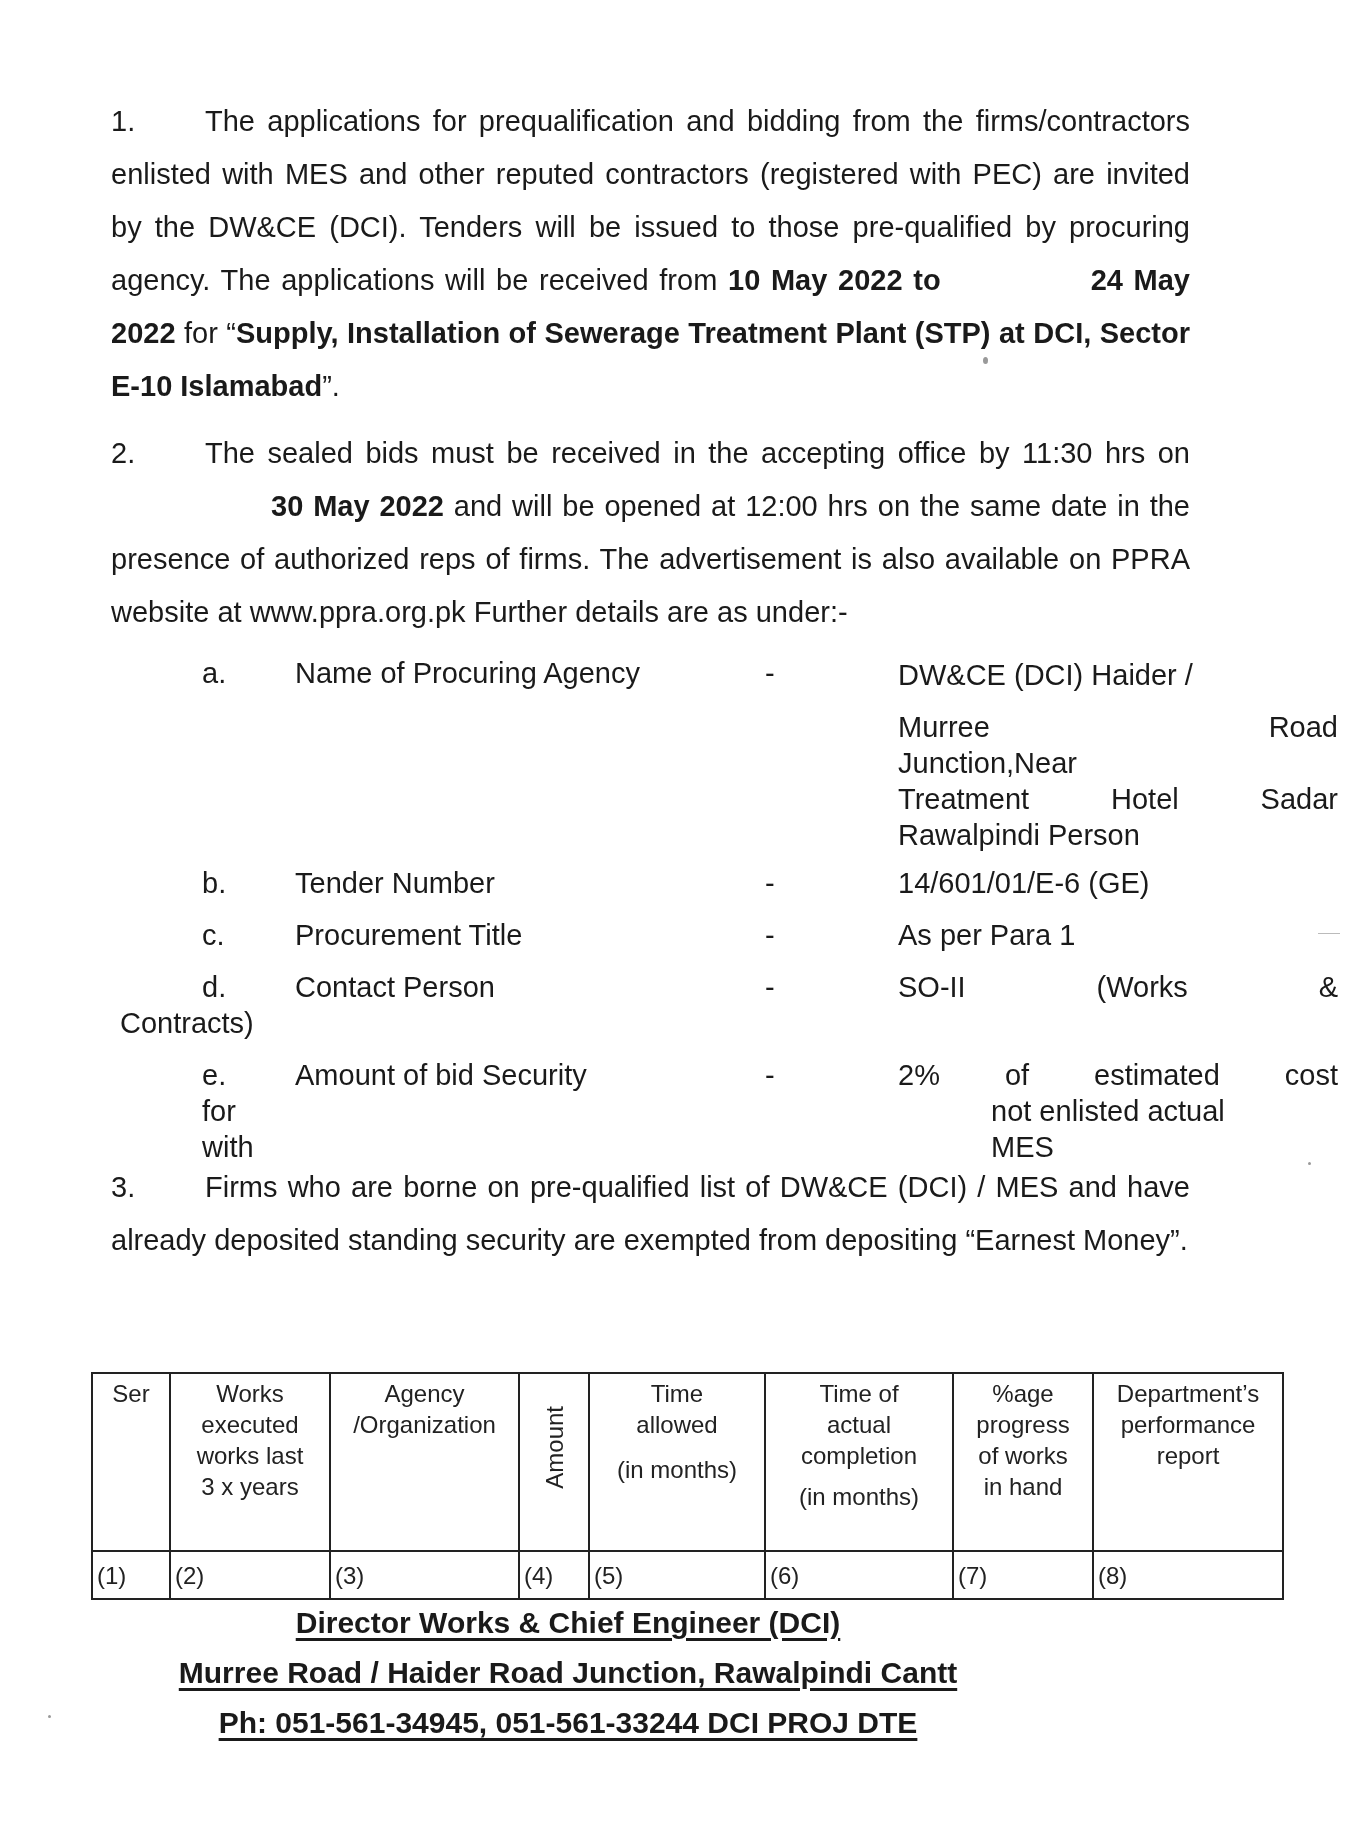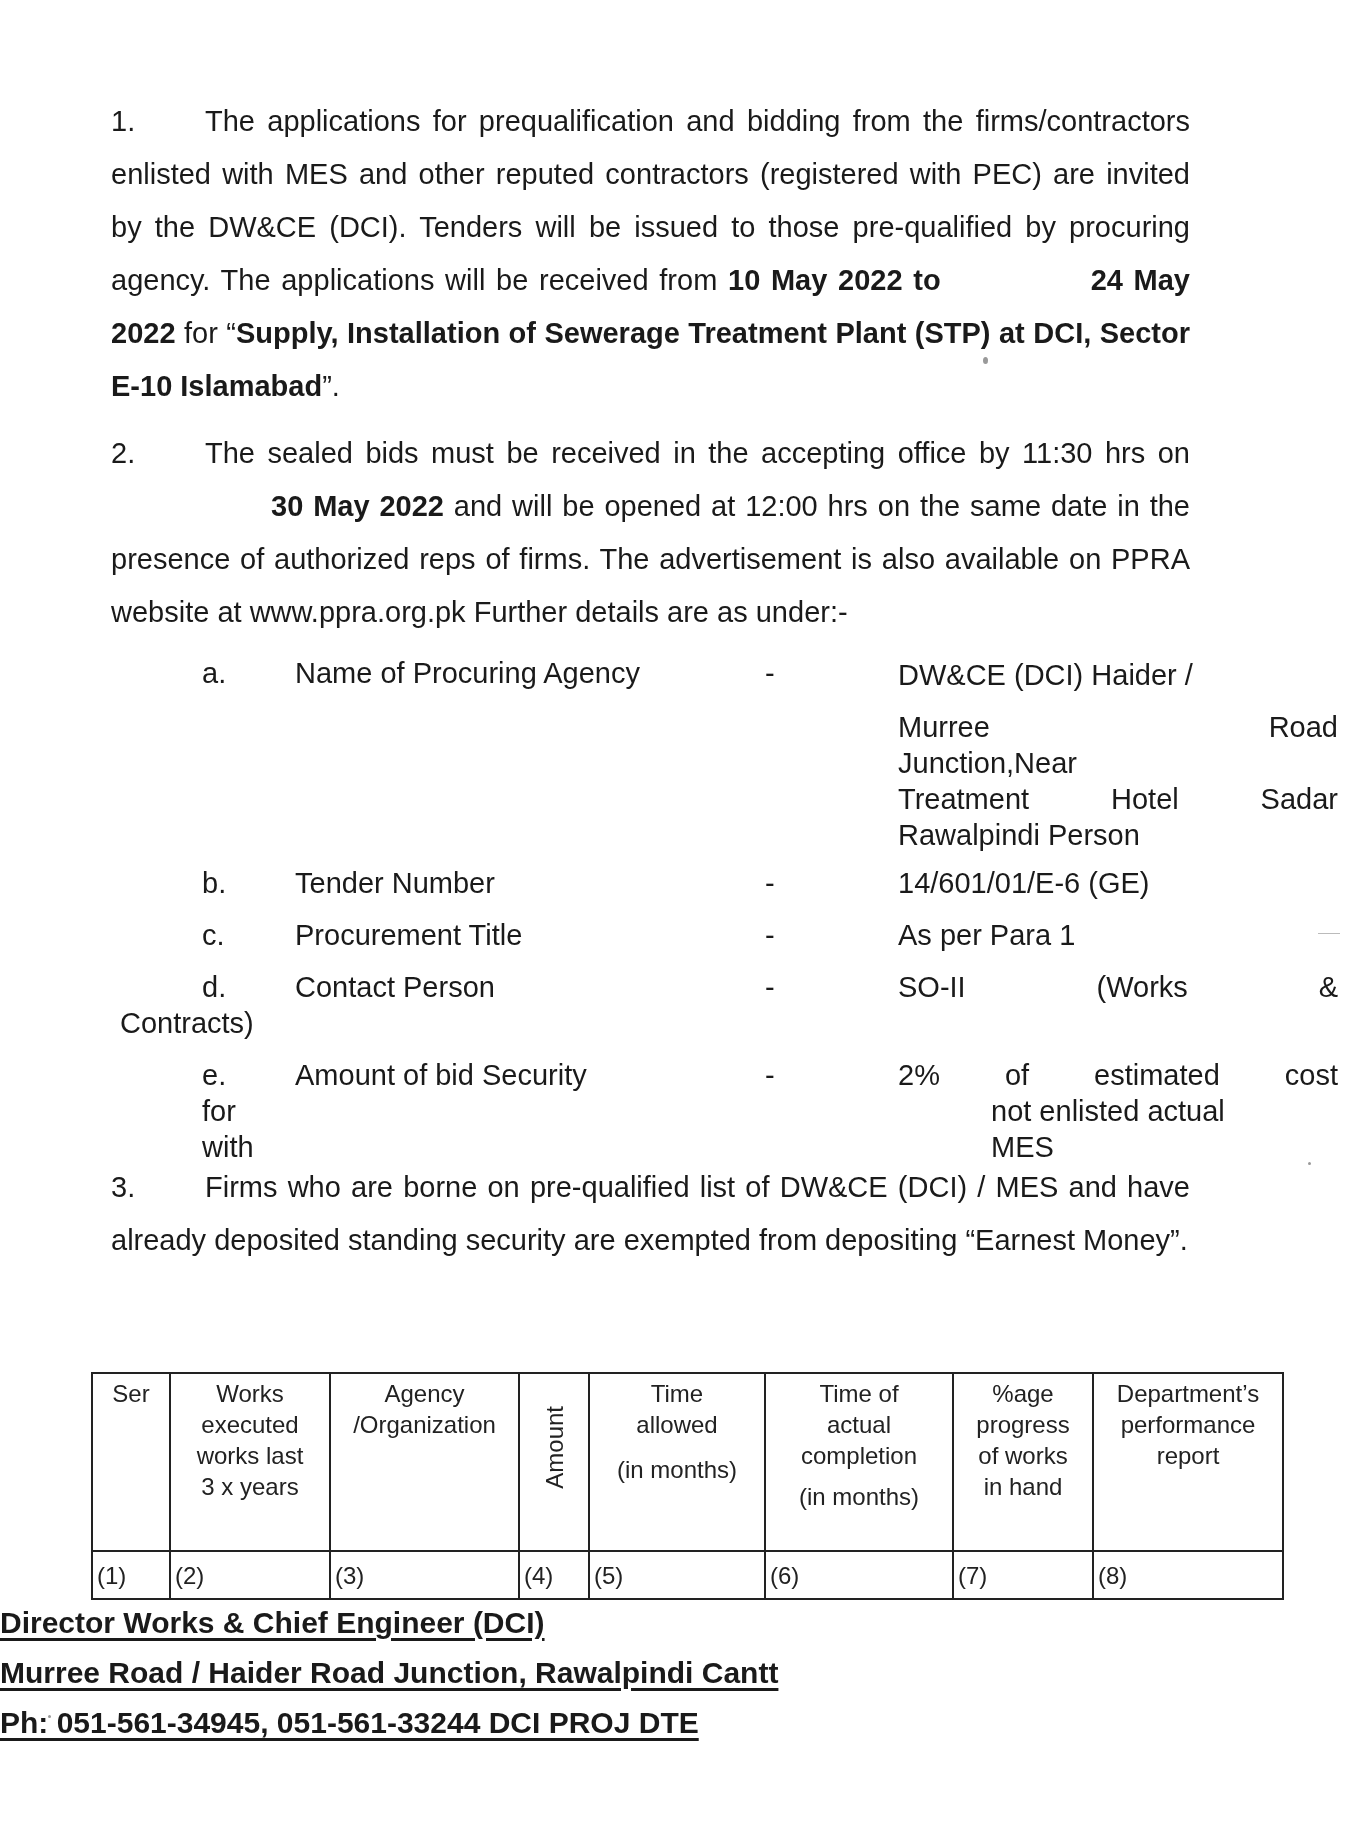--- a/index.html
+++ b/index.html
@@ -28,21 +28,21 @@
     position: absolute; left: 91px; top: 1372px; width: 1193px; border-collapse: collapse;
     font-size: 24px; color: #222;
   }
   table.grid td, table.grid th {
     border: 2px solid #222; vertical-align: top; font-weight: normal; padding: 4px 4px;
     line-height: 31px;
   }
   table.grid thead th { height: 168px; }
   table.grid tbody td { height: 38px; vertical-align: middle; }
   .vert { writing-mode: vertical-rl; transform: rotate(180deg); display: inline-block; margin-top: 28px; }
-  .footer { position: absolute; left: 0; width: 1136px; top: 1598px; }
+  .footer { position: absolute; left: 0; width: 1136px; top: 1598px; text-align: center; }
   .footer div { font-weight: bold; font-size: 30px; line-height: 50px; text-decoration: underline; text-decoration-thickness: 3px; text-underline-offset: 5px; }
   .speck { position: absolute; background: #999; border-radius: 50%; }
   .dashmark { position: absolute; height: 1px; background: #bbb; }
 </style>
 </head>
 <body>
 
 <div class="page">
 
   <p class="para">

